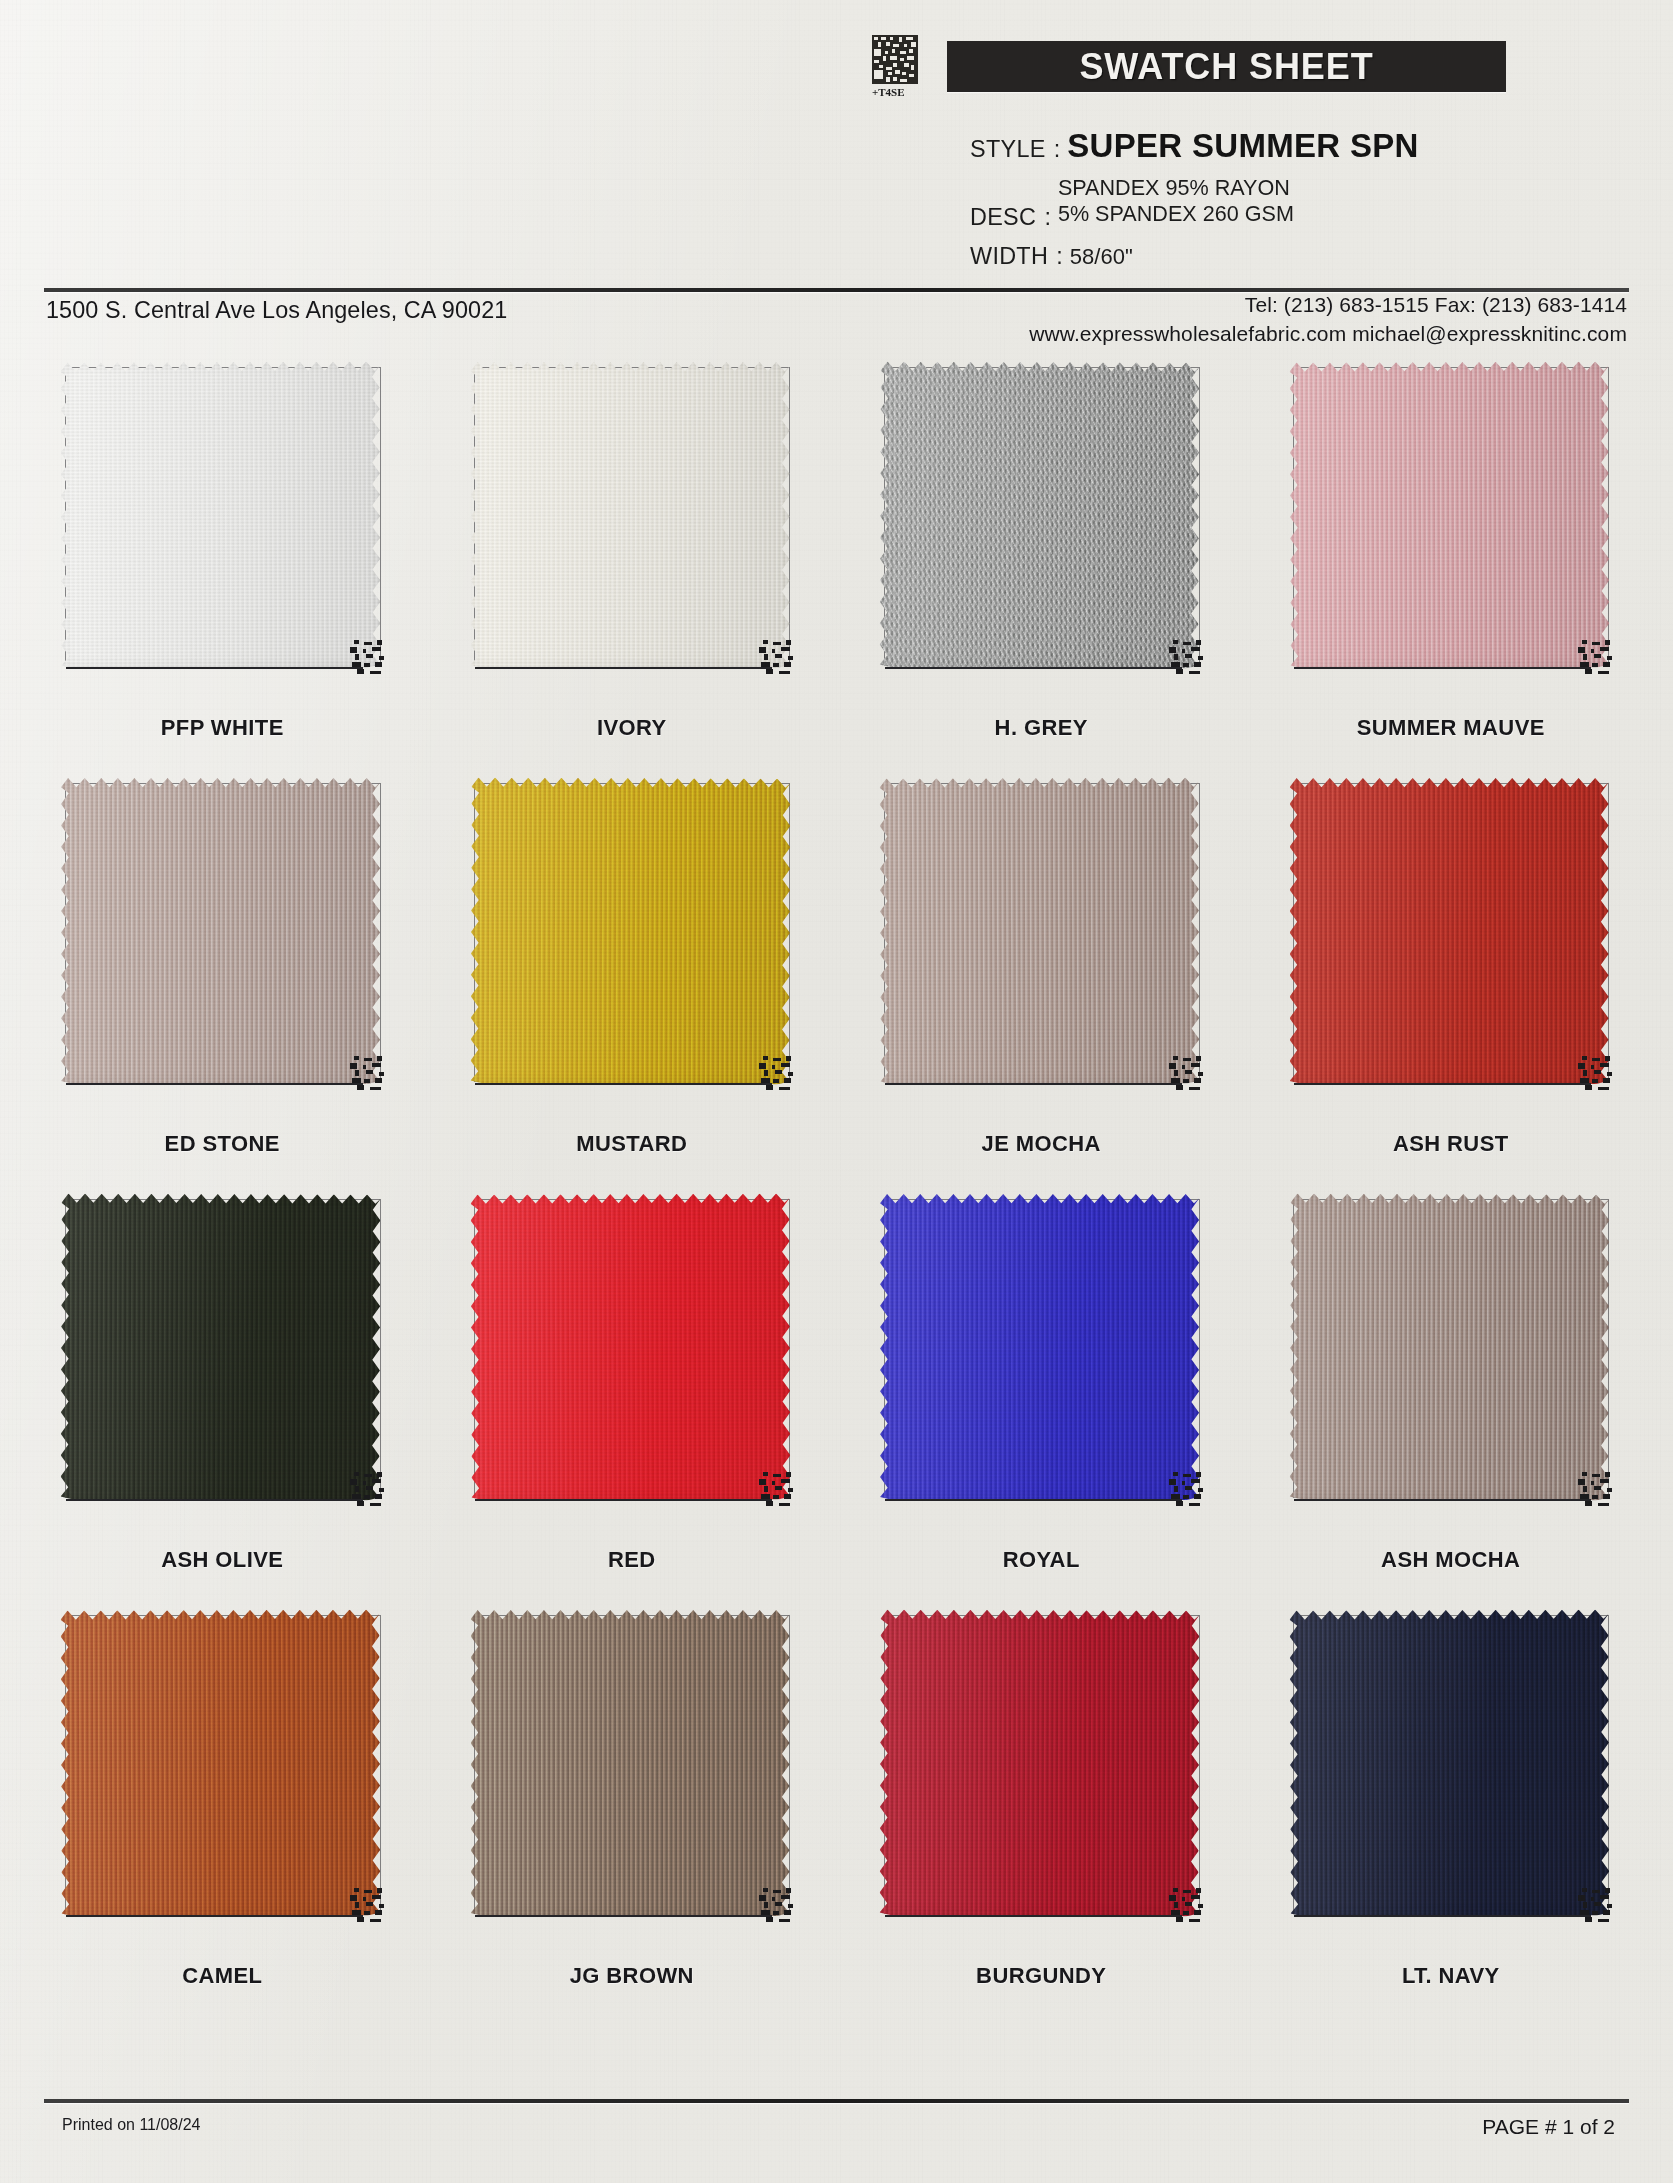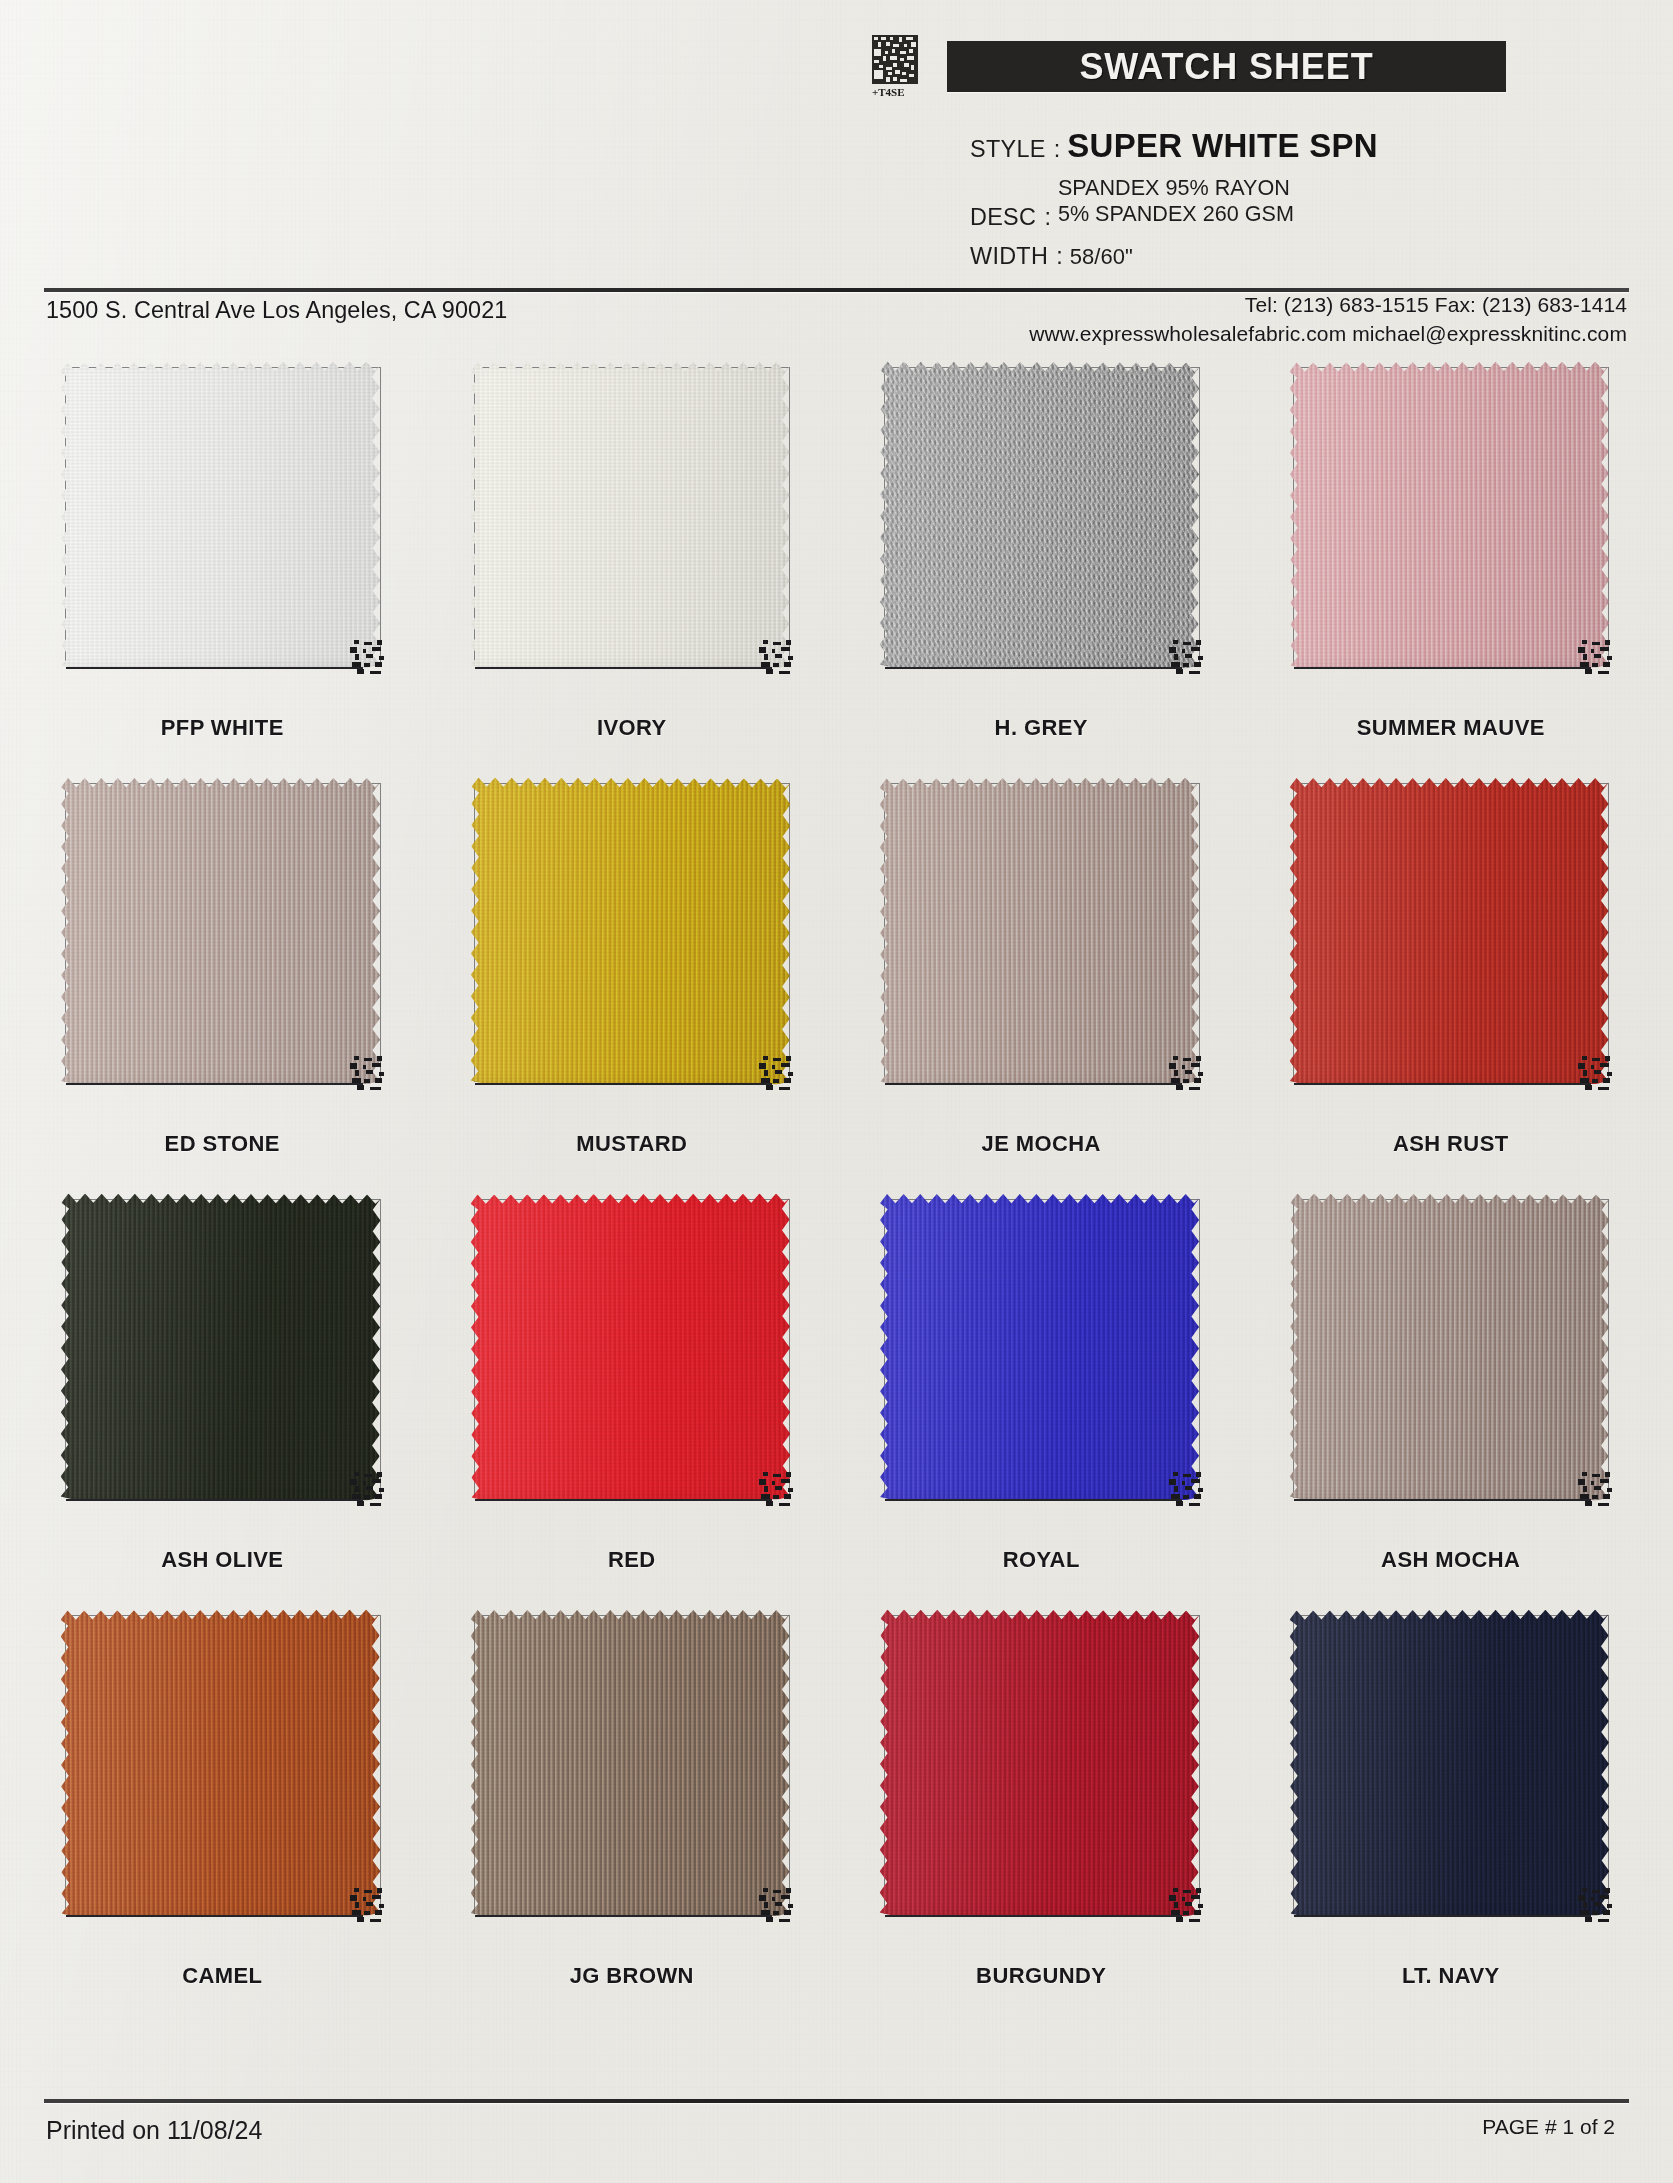--- a/index.html
+++ b/index.html
@@ -221,22 +221,22 @@
   }
 
   
   #footer-rule {
     position: absolute; left: 44px; top: 2099px; width: 1585px; height: 3.5px;
     background: linear-gradient(90deg, #3e3e3e 0%, #1c1c1c 50%, #3a3a3a 100%);
     box-shadow: 0 1.2px 0 rgba(255,255,255,0.7);
   }
   #footer { position: absolute; left: 0; top: 2111px; width: 1673px; height: 53px; }
   #printed-on {
-    position: absolute; left: 46px; top: 4.7px;
-    font-size: 25px; color: #1b1b1e;
+    position: absolute; left: 62px; top: 4.7px;
+    font-size: 16px; color: #1b1b1e;
   }
   #copyright {
     position: absolute; left: 0; right: 0; top: 9.4px;
     text-align: center;
     font-family: "Liberation Serif", serif;
     font-size: 12.3px; color: #3a3a3c; letter-spacing: 0.7px;
   }
   #page-num {
     position: absolute; right: 58px; top: 3.5px;
     font-size: 21px; color: #17171a; font-weight: 400;
@@ -294,21 +294,21 @@
       <div id="barcode-caption">+T4SE</div>
     </div>
 
     <div id="swatch-banner">
       <span>SWATCH SHEET</span>
     </div>
 
     <div class="spec-row" id="spec-style">
       <span class="spec-key">STYLE</span>
       <span class="spec-colon">:</span>
-      <span class="spec-val">SUPER WHITE SPN</span>
+      <span class="spec-val">SUPER SUMMER SPN</span>
     </div>
 
     <div class="spec-row" id="spec-desc">
       <span class="spec-key">DESC</span>
       <span class="spec-colon">:</span>
       <span class="spec-val">
         <div>SPANDEX 95% RAYON</div>
         <div>5% SPANDEX 260 GSM</div>
       </span>
     </div>

